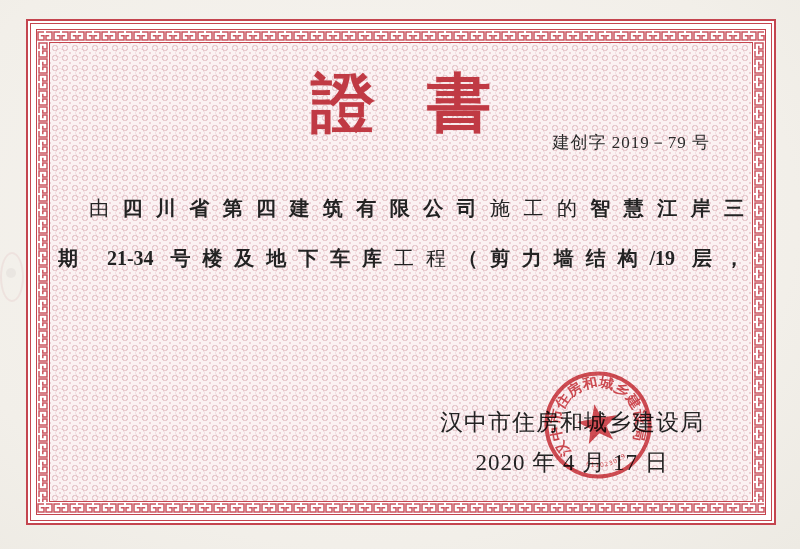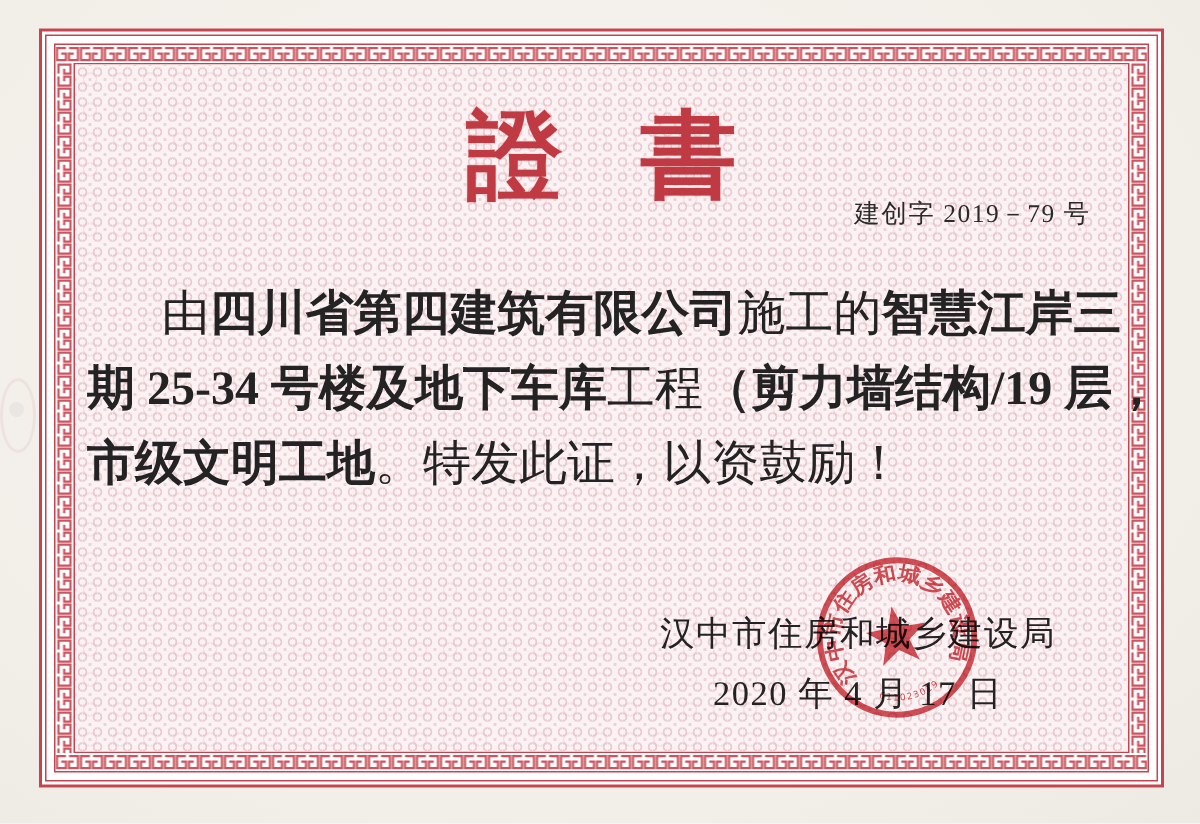--- a/index.html
+++ b/index.html
@@ -36,24 +36,24 @@
     background-size:10px 10px,10px 10px,20px 20px;
     background-position:5px 5px,0 0,0 0;
   }
   
   .title-row{position:absolute;top:26px;left:0;right:0;display:flex;justify-content:center;gap:52px;}
   .title-char{
     font-size:64px;font-weight:700;color:#c03a44;line-height:70px;
     text-shadow:0 0 1px rgba(192,58,68,.45);
   }
   
-  .doc-number{position:absolute;top:88px;right:25px;font-size:17px;color:#2a2a2a;letter-spacing:1px;}
+  .doc-number{position:absolute;top:88px;right:42px;font-size:17px;color:#2a2a2a;letter-spacing:1px;}
   
   .body-text{position:absolute;top:140px;left:8px;width:686px;color:#232323;}
-  .body-line{font-size:32px;line-height:50px;text-align:justify;white-space:nowrap;}
+  .body-line{font-size:20px;line-height:50px;text-align:justify;white-space:nowrap;}
   .body-line.justify{text-align-last:justify;}
   .body-line.indent{text-indent:1.55em;}
   .seg.bold{font-weight:700;}
   
   .sign{position:absolute;top:360px;left:372px;width:300px;text-align:center;color:#232323;}
   .sign .issuer{font-size:23px;line-height:40px;letter-spacing:1px;}
   .sign .date{font-size:23px;line-height:40px;letter-spacing:1px;}
   
   .seal{
     position:absolute;left:482px;top:316px;width:132px;height:132px;
@@ -120,22 +120,21 @@
 
       <div class="title-row">
         <span class="title-char">證</span>
         <span class="title-char">書</span>
       </div>
 
       <div class="doc-number">建创字 2019－79 号</div>
 
       <div class="body-text">
           <div class="body-line indent justify"><span class="seg">由</span><span class="seg bold">四川省第四建筑有限公司</span><span class="seg">施工的</span><span class="seg bold">智慧江岸三</span></div>
-          <div class="body-line justify"><span class="seg bold">期 25-34 号楼及地下车库</span><span class="seg">工程</span><span class="seg bold">（剪力墙结构/19 层，</span></div>
-          <div class="body-line"><span class="seg bold">市级文明工地</span><span class="seg">。特发此证，以资鼓励！</span></div>
+          <div class="body-line justify"><span class="seg bold">期 21-34 号楼及地下车库</span><span class="seg">工程</span><span class="seg bold">（剪力墙结构/19 层，</span></div>
         </div>
 
       <div class="sign">
         <div class="issuer">汉中市住房和城乡建设局</div>
         <div class="date">2020 年 4 月 17 日</div>
       </div>
 
       <div class="seal">
         <svg viewBox="0 0 132 132" width="132" height="132">
           <circle cx="66" cy="66" r="51.5" fill="none" stroke="#d04249" stroke-width="4"></circle>

